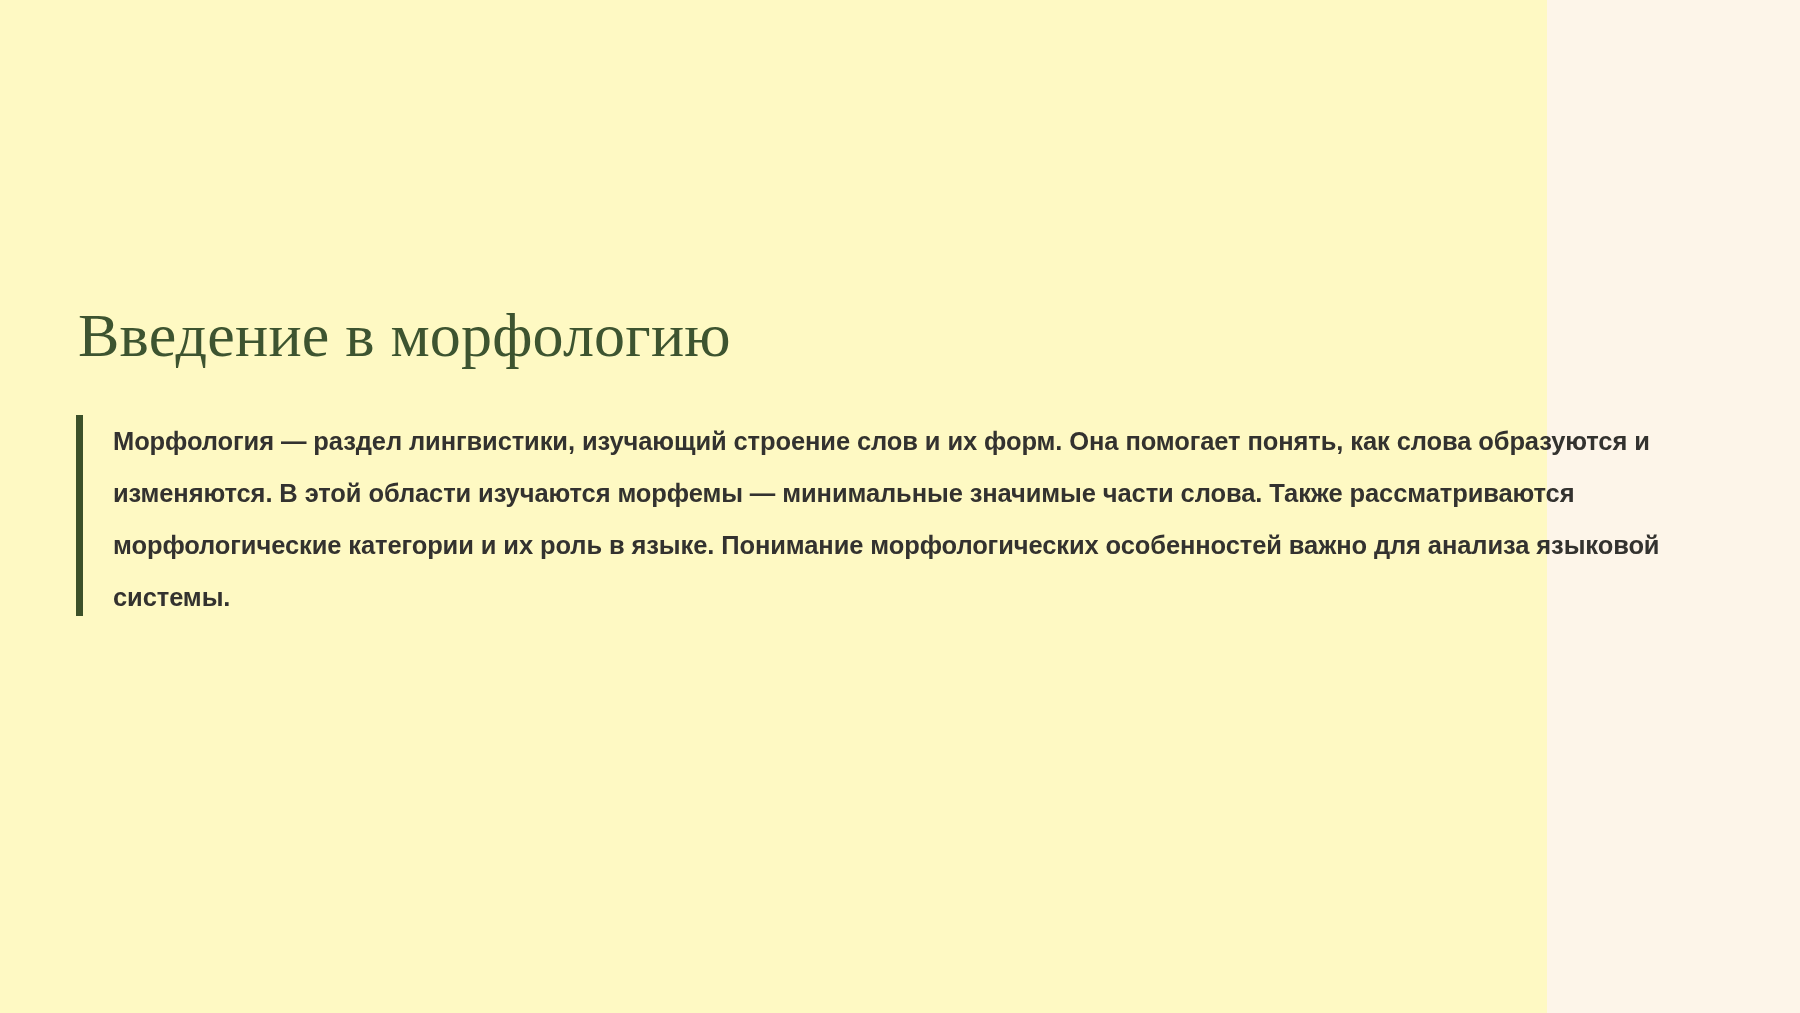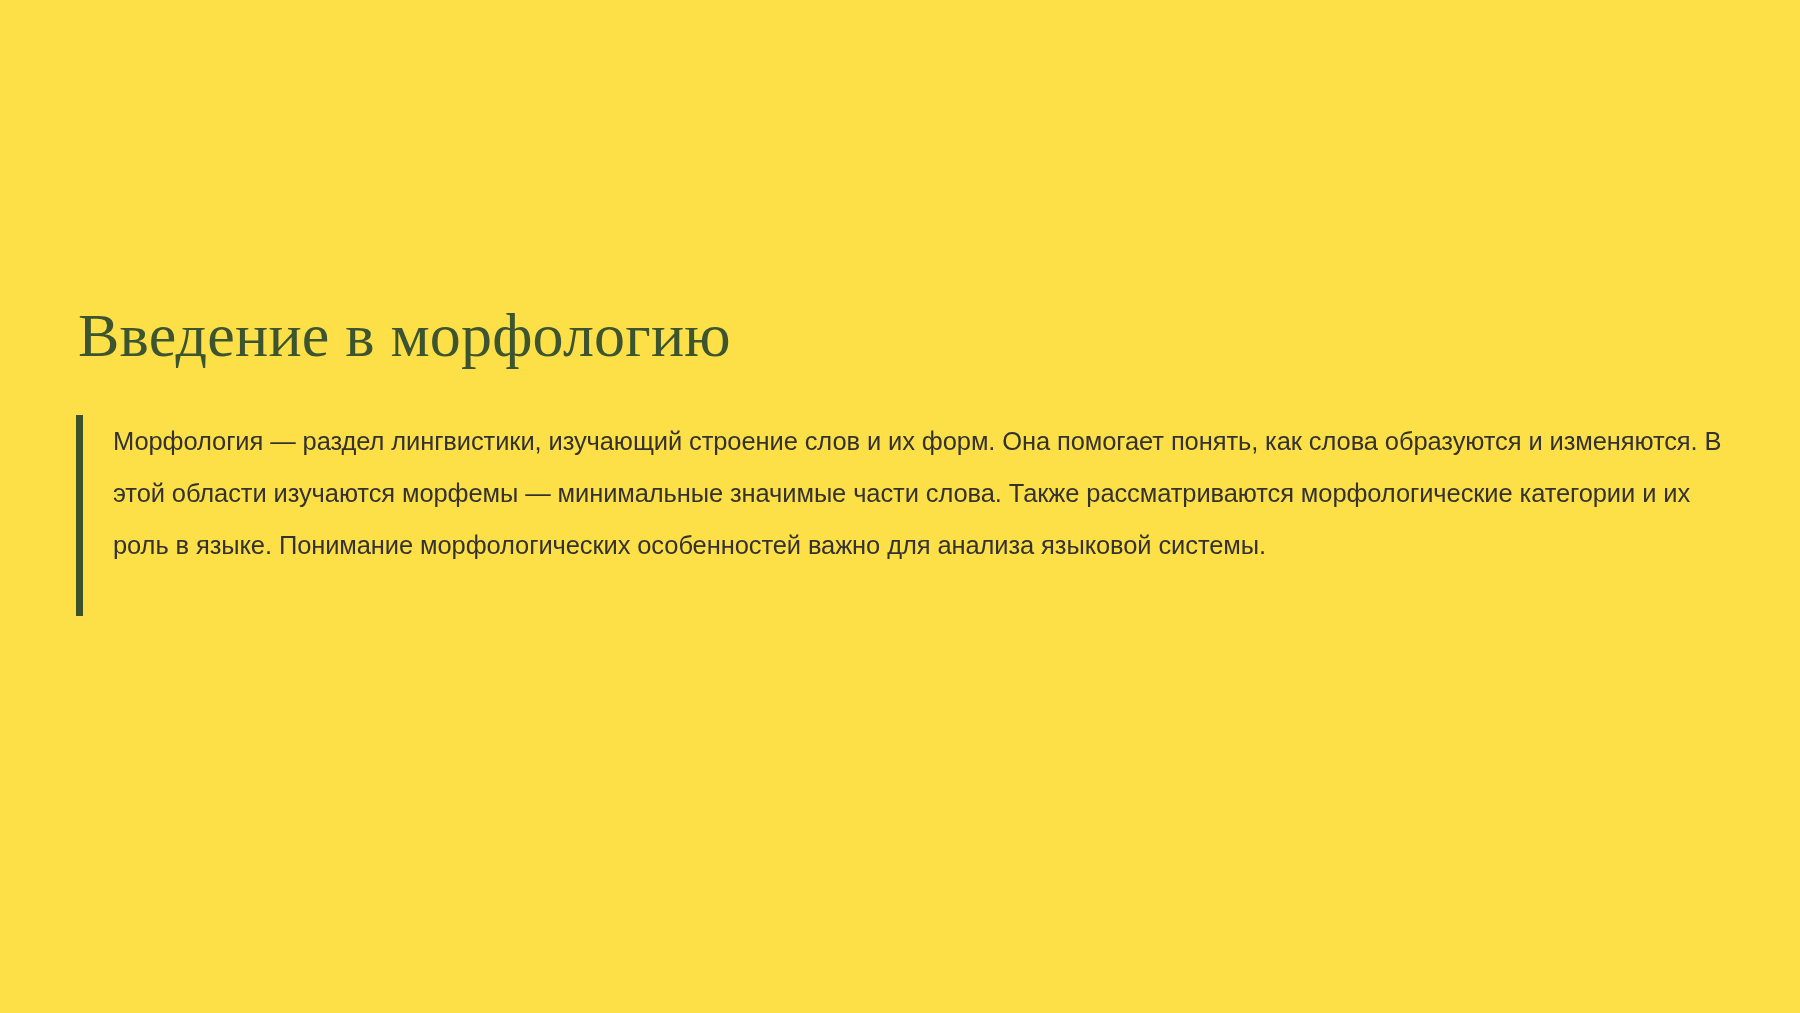--- a/index.html
+++ b/index.html
@@ -9,23 +9,23 @@
   body {
     width: 1800px;
     height: 1013px;
     overflow: hidden;
     background: #fdf5e9;
     font-family: "Liberation Sans", sans-serif;
   }
 
   #slide {
     position: relative;
-    width: 1800px;
+    width: 1547px;
     height: 1013px;
-    background: #fde047;
+    background: #fef9c3;
     box-sizing: border-box;
   }
 
   #content-wrap {
     position: absolute;
     left: 76px;
     top: 300px;
     width: 1660px;
   }
 
@@ -53,21 +53,21 @@
     top: 0;
     width: 7px;
     height: 201px;
     background: #3c5129;
   }
 
   #body-paragraph {
     margin: 0;
     font-family: "Liberation Sans", "DejaVu Sans", sans-serif;
     font-size: 25.5px;
-    font-weight: 400;
+    font-weight: 700;
     line-height: 52px;
     color: #33322f;
     max-width: 1620px;
     text-align: left;
     letter-spacing: -0.1px;
   }
 </style>
 </head>
 <body>
 

